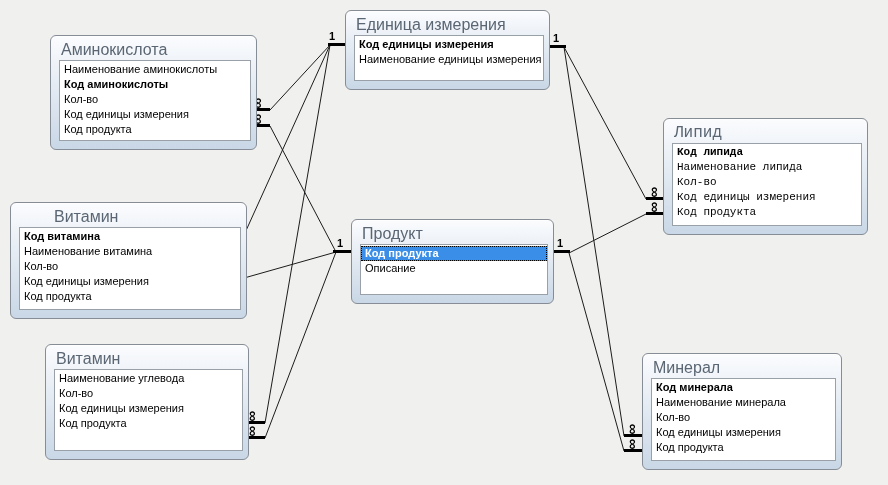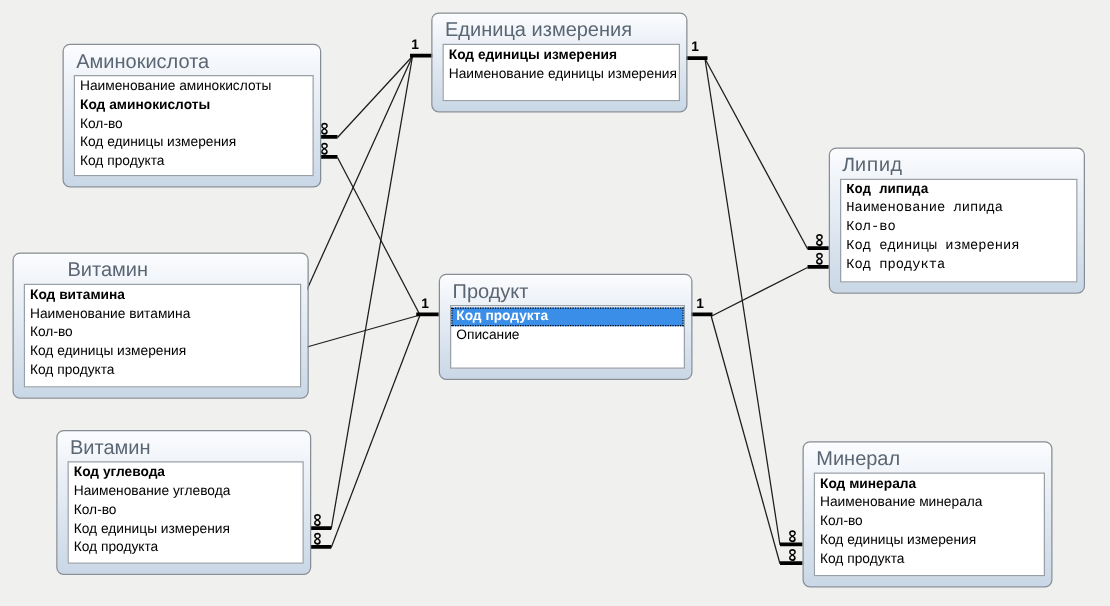--- a/index.html
+++ b/index.html
@@ -129,21 +129,20 @@
     <div class="table" style="left: 351px; top: 219px; width: 201px; height: 83px;">
       <span class="table-title">Продукт</span>
       <div class="fields">
         <div class="row pk selected">Код продукта</div>
         <div class="row">Описание</div>
       </div>
     </div>
     <div class="table" style="left: 45px; top: 344px; width: 202px; height: 114px;">
       <span class="table-title">Витамин</span>
       <div class="fields">
-        <div class="row pk">Код углевода</div>
         <div class="row">Наименование углевода</div>
         <div class="row">Кол-во</div>
         <div class="row">Код единицы измерения</div>
         <div class="row">Код продукта</div>
       </div>
     </div>
     <div class="table" style="left: 663px; top: 118px; width: 203px; height: 115px; font-family: Liberation Mono, monospace;">
       <span class="table-title">Липид</span>
       <div class="fields">
         <div class="row pk">Код липида</div>

